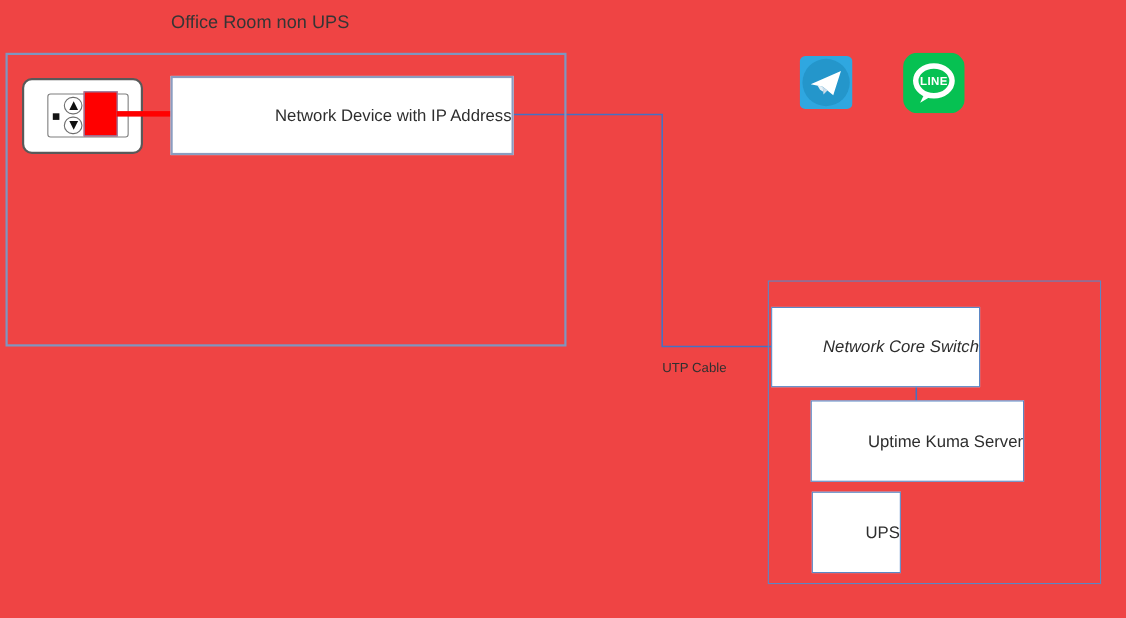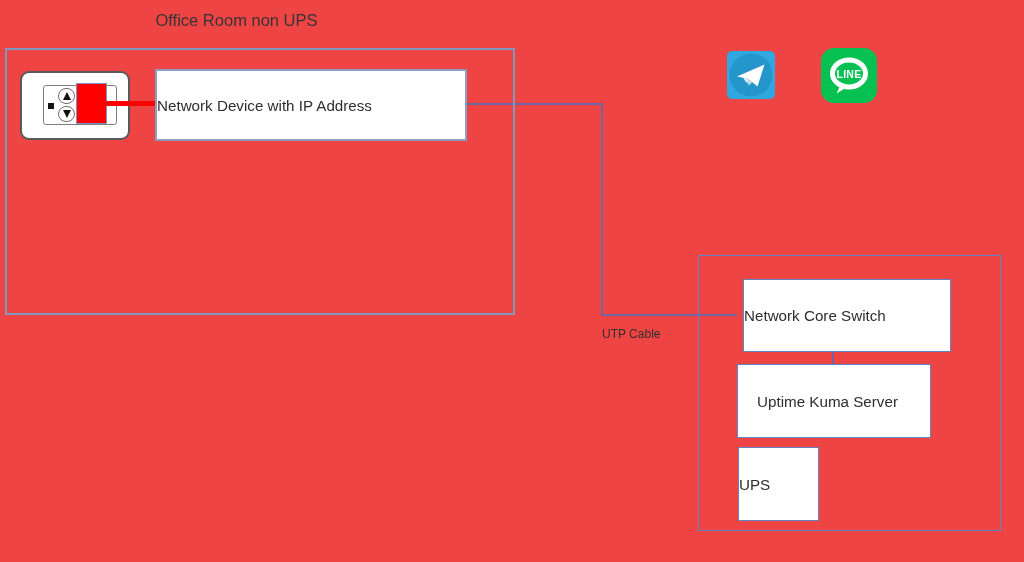--- a/index.html
+++ b/index.html
@@ -7,21 +7,21 @@
   .canvas {
     position:relative; width:1024px; height:562px; background:#ef4444;
     font-family:"Liberation Sans", sans-serif; color:#333333; overflow:hidden;
   }
   .abs { position:absolute; }
   .area-title {
     font-size:16.5px; color:#353535; text-align:center; white-space:nowrap;
   }
   .shape-box {
     position:absolute; background:#ffffff; display:flex; align-items:center;
-    justify-content:flex-start; text-align:center; font-size:15.2px; color:#2e2e2e;
+    justify-content:flex-end; text-align:center; font-size:15.2px; color:#2e2e2e;
     white-space:nowrap;
   }
   .office-box   { border:2px solid #7e96c0; background:transparent; }
   .nd-box       { border:2px solid #8b9dc0; }
   .dc-box       { border:1.6px solid #5b87c5; background:transparent; }
   .inner-box    { border:1.8px solid #5b87c5; }
   .cable-label  { font-size:12px; color:#303030; white-space:nowrap; }
 
   
   .outlet-outer {
@@ -95,21 +95,21 @@
   <svg class="app-icon" style="left:821px; top:48px;" width="56" height="55" viewBox="0 0 56 55">
     <rect x="0" y="0" width="56" height="55" rx="13" fill="#06c152"></rect>
     <ellipse cx="28" cy="25.5" rx="16.5" ry="13.5" fill="#06c152" stroke="#ffffff" stroke-width="5"></ellipse>
     <polygon points="20,36 15.5,45.5 27,38.5" fill="#ffffff"></polygon>
     <text x="28" y="29.5" text-anchor="middle" font-family="Liberation Sans, sans-serif" font-size="10.5" font-weight="bold" fill="#ffffff" letter-spacing="0.3">LINE</text>
   </svg>
 
 
   <div class="shape-box dc-box" style="left:698px; top:255px; width:303px; height:276px;"></div>
 
-  <div class="shape-box inner-box" style="left:743px; top:279px; width:208px; height:73px;">
+  <div class="shape-box inner-box" style="left:701px; top:279px; width:190px; height:73px;font-style:italic;">
     <span>Network Core Switch</span>
   </div>
 
   <div class="shape-box inner-box" style="left:737px; top:364px; width:194px; height:74px;padding-left:19px;">
     <span>Uptime Kuma Server</span>
   </div>
 
   <div class="shape-box inner-box" style="left:738px; top:447px; width:81px; height:74px;">
     <span>UPS</span>
   </div>

